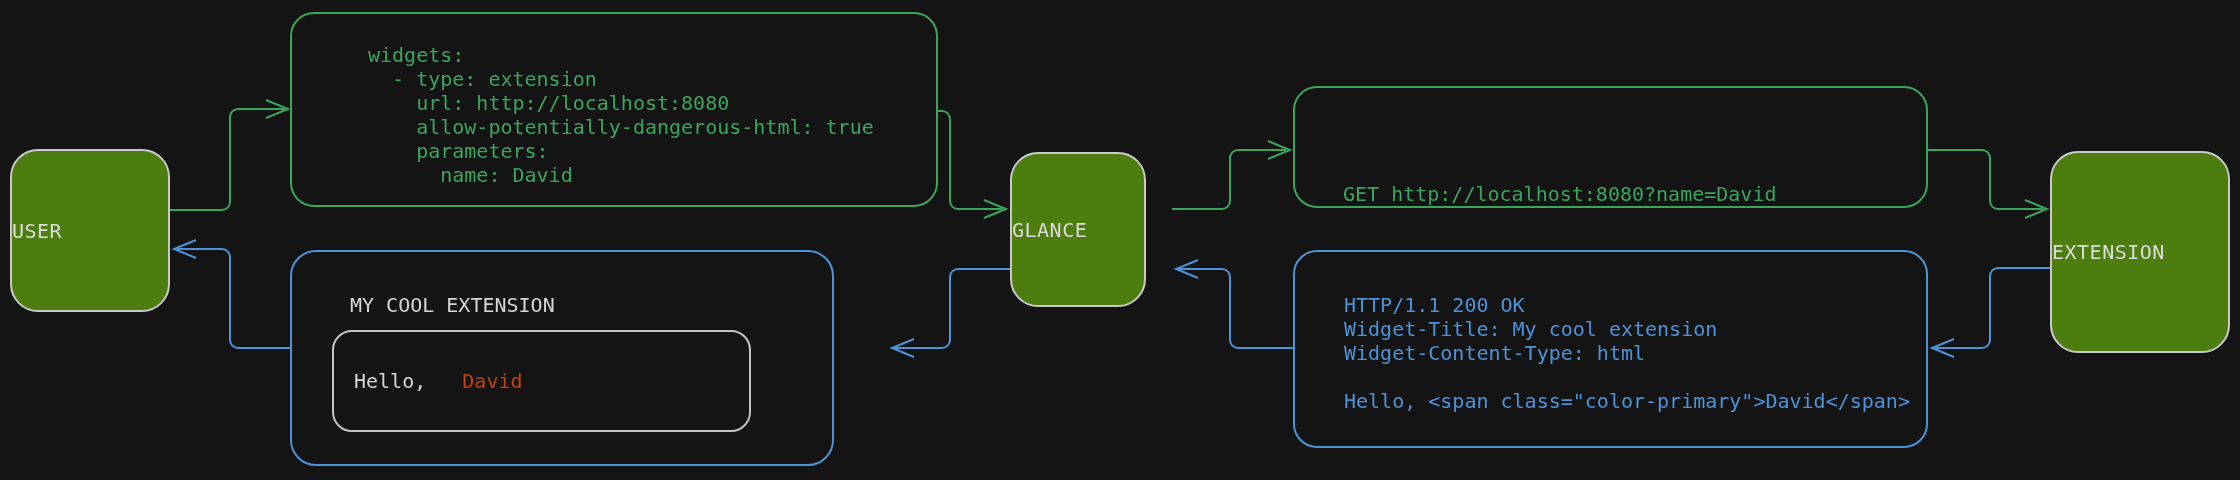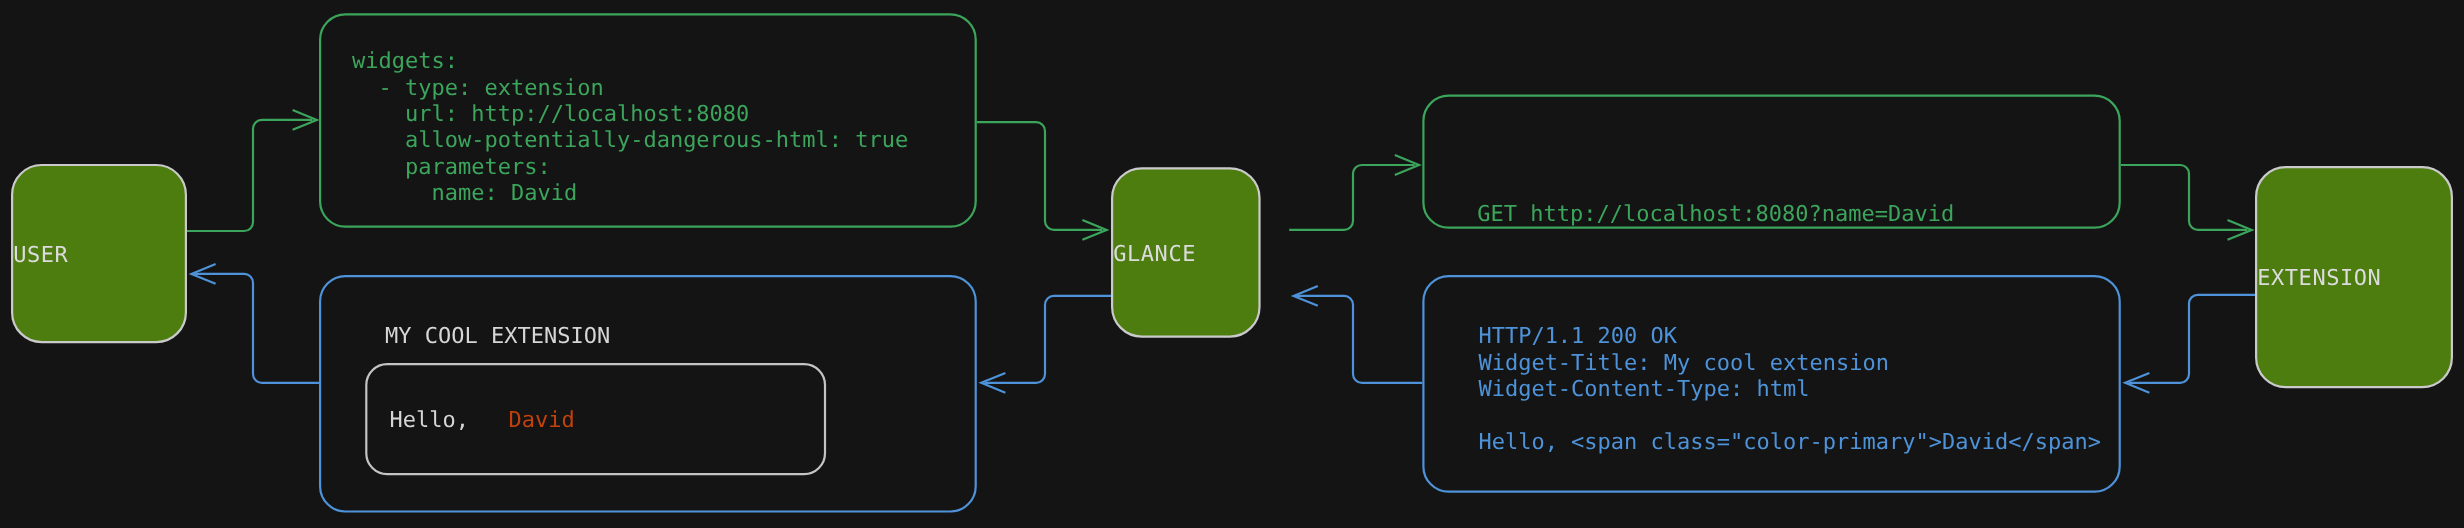--- a/index.html
+++ b/index.html
@@ -46,25 +46,25 @@
     position: absolute;
     background: #141414;
     border-radius: 24px;
     box-sizing: border-box;
     font-size: 20px;
     line-height: 24px;
   }
   .msgbox.green { border: 2px solid #3CA55C; color: #3CA55C; }
   .msgbox.blue  { border: 2px solid #4E93D9; color: #4E93D9; }
 
-  .box-config   { left: 290px;  top: 12px;  width: 598px; height: 195px; }
+  .box-config   { left: 290px;  top: 12px;  width: 648px; height: 195px; padding-left: 48px; }
   .box-request  { left: 1293px; top: 86px;  width: 635px; height: 122px;
                   display: flex; align-items: flex-end; padding-left: 48px; }
   .box-response { left: 1293px; top: 250px; width: 635px; height: 198px; }
-  .box-widget   { left: 290px;  top: 250px; width: 598px; height: 216px; }
+  .box-widget   { left: 290px;  top: 250px; width: 544px; height: 216px; border-radius: 26px; }
 
   .msgbox pre {
     margin: 0;
     font-family: inherit;
     font-size: 20px;
     line-height: 24px;
   }
   .box-config pre   { padding: 29px 0 0 28px; }
   .box-response pre { padding: 41px 16px 0 49px; }
 

